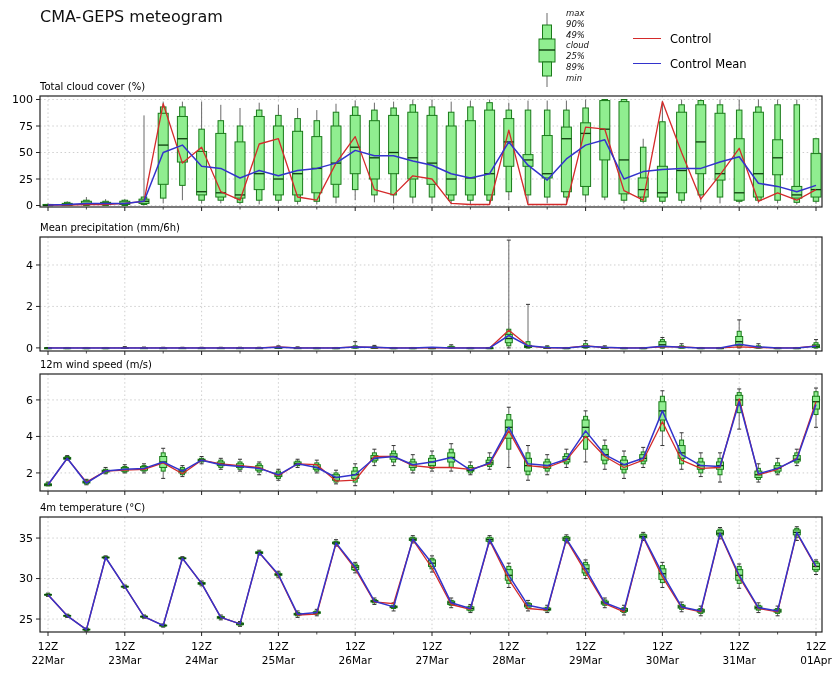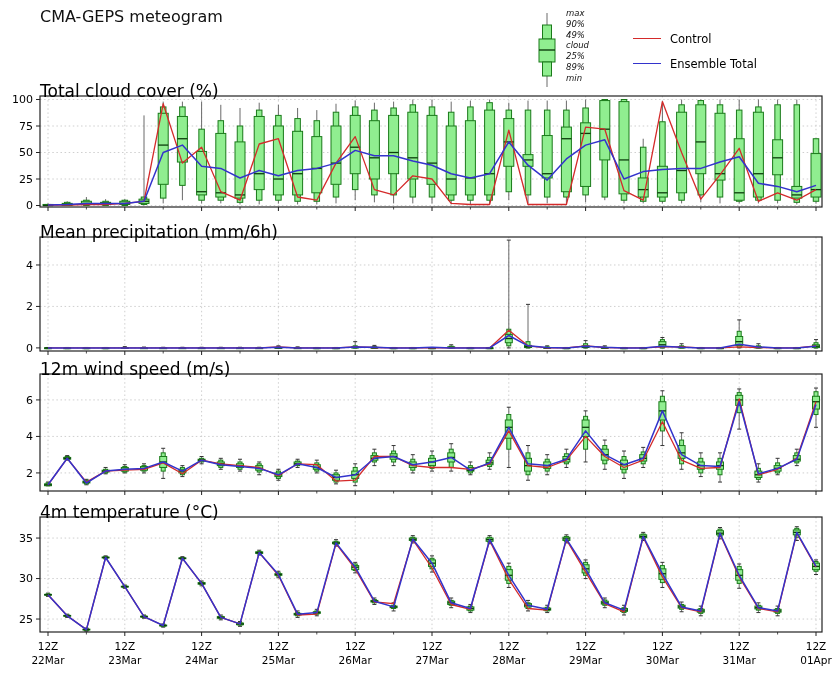--- a/index.html
+++ b/index.html
@@ -7,21 +7,21 @@
     position:relative;width:840px;height:680px;background:#ffffff;
     font-family:"DejaVu Sans","Liberation Sans",sans-serif;color:#000;overflow:hidden;
   }
   .title-block{position:absolute;left:40px;top:6px;line-height:22px;font-size:16px;color:#111;}
   .title-block div{white-space:nowrap;}
   .box-legend-labels{position:absolute;left:566px;top:8px;font-size:8.5px;line-height:10.8px;color:#111;font-style:italic;}
   .box-legend-glyph{position:absolute;left:533px;top:9px;}
   .line-legend{position:absolute;left:633px;top:26px;font-size:11.5px;}
   .line-legend .row{display:flex;align-items:center;height:25px;}
   .line-legend .swatch{display:inline-block;width:28px;height:0;border-top:1.6px solid #000;margin-right:9px;}
-  .panel-label{position:absolute;left:40px;font-size:17px;color:#000;white-space:nowrap;}
+  .panel-label{position:absolute;left:40px;font-size:10px;color:#000;white-space:nowrap;}
   #chart-svg{position:absolute;left:0;top:0;}
 </style>
 </head>
 <body>
 
 <div id="app">
 
   <svg id="chart-svg" width="840" height="680">
       <g>
         <line x1="40" y1="205.5157593123209" x2="822" y2="205.5157593123209" stroke="#c9c9c9" stroke-width="0.9" stroke-dasharray="1.5,2.6"></line>
@@ -1171,21 +1171,21 @@
     <div>min</div>
   </div>
 
   <div class="line-legend">
     <div class="row">
       <span class="swatch" id="sw-control" style="border-top-color: rgb(212, 42, 42);"></span>
       <span>Control</span>
     </div>
     <div class="row">
       <span class="swatch" id="sw-mean" style="border-top-color: rgb(51, 51, 204);"></span>
-      <span>Ensemble Total</span>
+      <span>Control Mean</span>
     </div>
   </div>
 
   <div class="panel-label" style="top:81px">Total cloud cover (%)</div>
   <div class="panel-label" style="top:222px">Mean precipitation (mm/6h)</div>
   <div class="panel-label" style="top:359px">12m wind speed (m/s)</div>
   <div class="panel-label" style="top:502px">4m temperature (°C)</div>
 
 </div>
 

